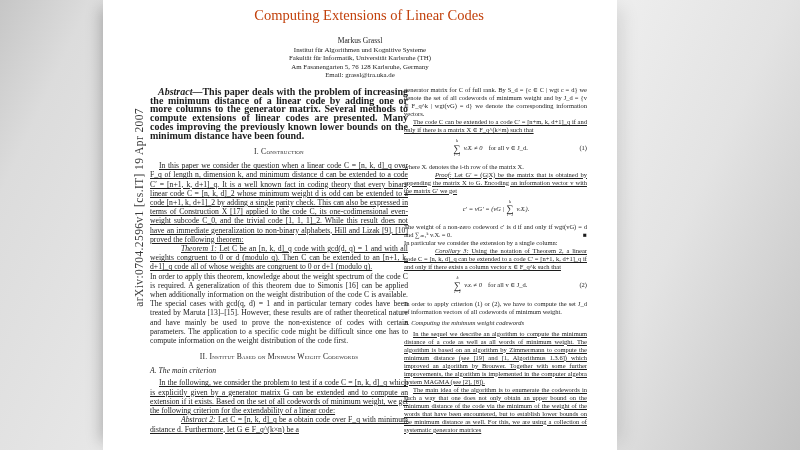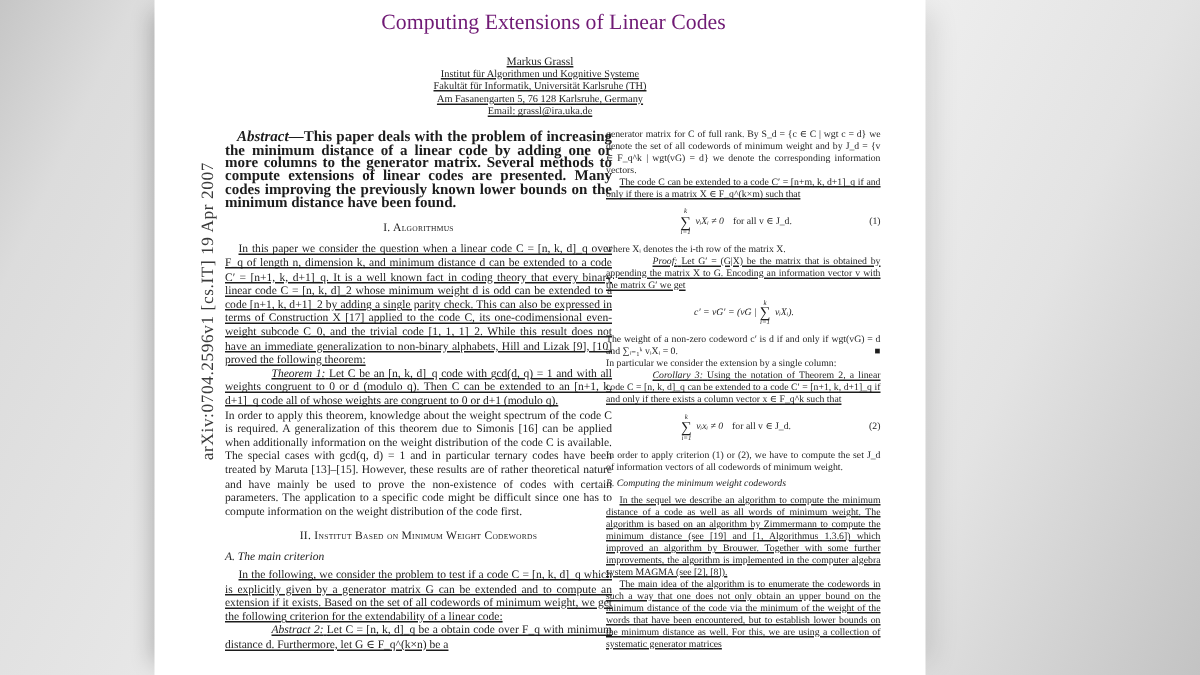--- a/index.html
+++ b/index.html
@@ -18,24 +18,24 @@
     position:absolute;left:28px;top:84px;height:246px;width:16px;
     display:flex;align-items:center;justify-content:center;
   }
   .arxiv-strip span{
     writing-mode:vertical-rl;transform:rotate(180deg);
     font-size:11.5px;letter-spacing:.4px;color:#3a3a3a;white-space:nowrap;
     font-family:"Liberation Serif","DejaVu Serif",serif;
   }
   .title{
     position:absolute;top:7px;left:18px;right:0;text-align:center;
-    font-size:14.5px;color:#701a75;
+    font-size:14.5px;color:#c2410c;
   }
   .authors{
-    position:absolute;top:37px;left:0;right:0;text-align:center;line-height:8.6px;text-decoration:underline;
+    position:absolute;top:37px;left:0;right:0;text-align:center;line-height:8.6px;
   }
   .authors .name{font-size:7.6px;}
   .authors .affil,.authors .email{font-size:6.9px;}
   .col{position:absolute;text-align:justify;}
   .col-left{left:47px;top:88px;width:258px;font-size:7.7px;line-height:9.2px;}
   .col-right{left:301px;top:86px;width:183px;font-size:6.5px;line-height:8px;}
   p{margin:0;}
   .indent{text-indent:9px;text-decoration:underline;}
   .abstract{font-weight:bold;font-size:10px;line-height:8.7px;text-indent:8px;}
   .abstract .ablabel{font-style:italic;}
@@ -74,21 +74,21 @@
   <div class="authors">
     <div class="name">Markus Grassl</div>
     <div class="affil">Institut für Algorithmen und Kognitive Systeme</div>
     <div class="affil">Fakultät für Informatik, Universität Karlsruhe (TH)</div>
     <div class="affil">Am Fasanengarten 5, 76 128 Karlsruhe, Germany</div>
     <div class="email">Email: grassl@ira.uka.de</div>
   </div>
 
   <div class="col col-left">
     <p class="abstract"><span class="ablabel">Abstract—</span><span>This paper deals with the problem of increasing the minimum distance of a linear code by adding one or more columns to the generator matrix. Several methods to compute extensions of linear codes are presented. Many codes improving the previously known lower bounds on the minimum distance have been found.</span></p>
-    <p class="sec-heading">I. Algorithmus</p>
+    <p class="sec-heading">I. Construction</p>
     <p class="indent">In this paper we consider the question when a linear code C = [n, k, d]_q over F_q of length n, dimension k, and minimum distance d can be extended to a code C′ = [n+1, k, d+1]_q. It is a well known fact in coding theory that every binary linear code C = [n, k, d]_2 whose minimum weight d is odd can be extended to a code [n+1, k, d+1]_2 by adding a single parity check. This can also be expressed in terms of Construction X [17] applied to the code C, its one-codimensional even-weight subcode C_0, and the trivial code [1, 1, 1]_2. While this result does not have an immediate generalization to non-binary alphabets, Hill and Lizak [9], [10] proved the following theorem:</p>
     <p class="indent"><span class="it">Theorem 1:</span> <span>Let C be an [n, k, d]_q code with gcd(d, q) = 1 and with all weights congruent to 0 or d (modulo q). Then C can be extended to an [n+1, k, d+1]_q code all of whose weights are congruent to 0 or d+1 (modulo q).</span></p>
     <p>In order to apply this theorem, knowledge about the weight spectrum of the code C is required. A generalization of this theorem due to Simonis [16] can be applied when additionally information on the weight distribution of the code C is available. The special cases with gcd(q, d) = 1 and in particular ternary codes have been treated by Maruta [13]–[15]. However, these results are of rather theoretical nature and have mainly be used to prove the non-existence of codes with certain parameters. The application to a specific code might be difficult since one has to compute information on the weight distribution of the code first.</p>
     <p class="sec-heading">II. Institut Based on Minimum Weight Codewords</p>
     <p class="sub-heading">A. The main criterion</p>
     <p class="indent">In the following, we consider the problem to test if a code C = [n, k, d]_q which is explicitly given by a generator matrix G can be extended and to compute an extension if it exists. Based on the set of all codewords of minimum weight, we get the following criterion for the extendability of a linear code:</p>
     <p class="indent"><span class="it">Abstract 2:</span> <span>Let C = [n, k, d]_q be a obtain code over F_q with minimum distance d. Furthermore, let G ∈ F_q^(k×n) be a</span></p>
   </div>
 
   <div class="col col-right">

